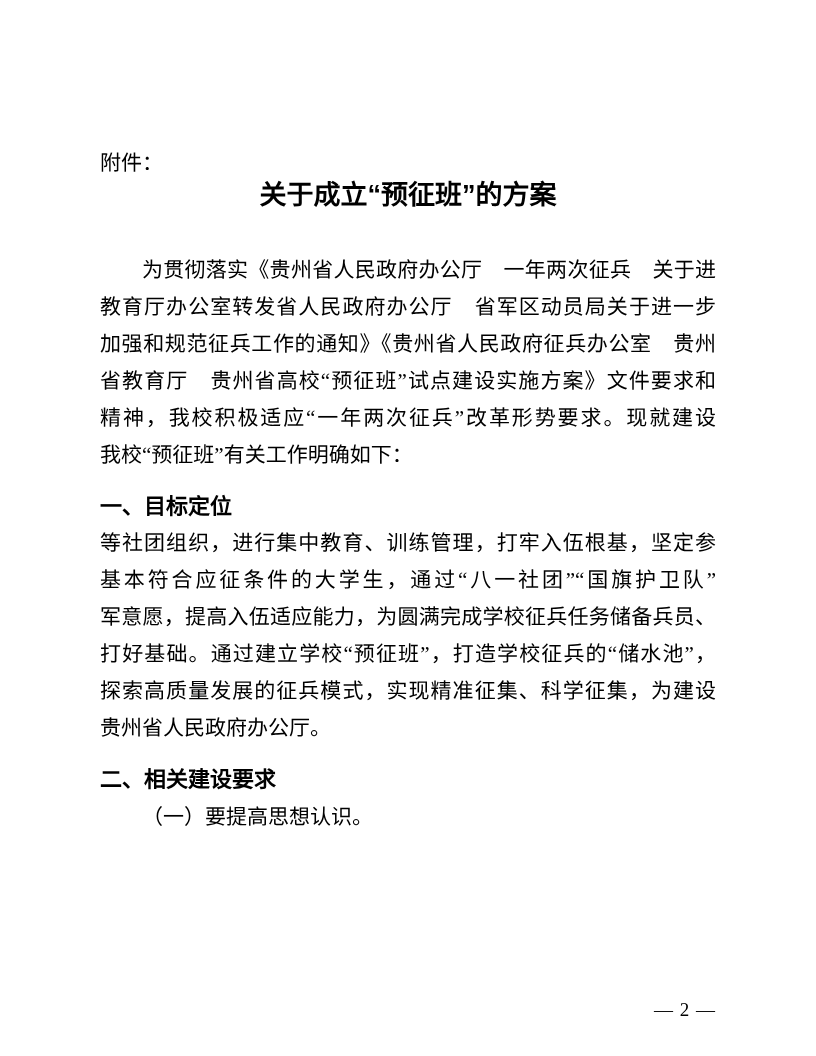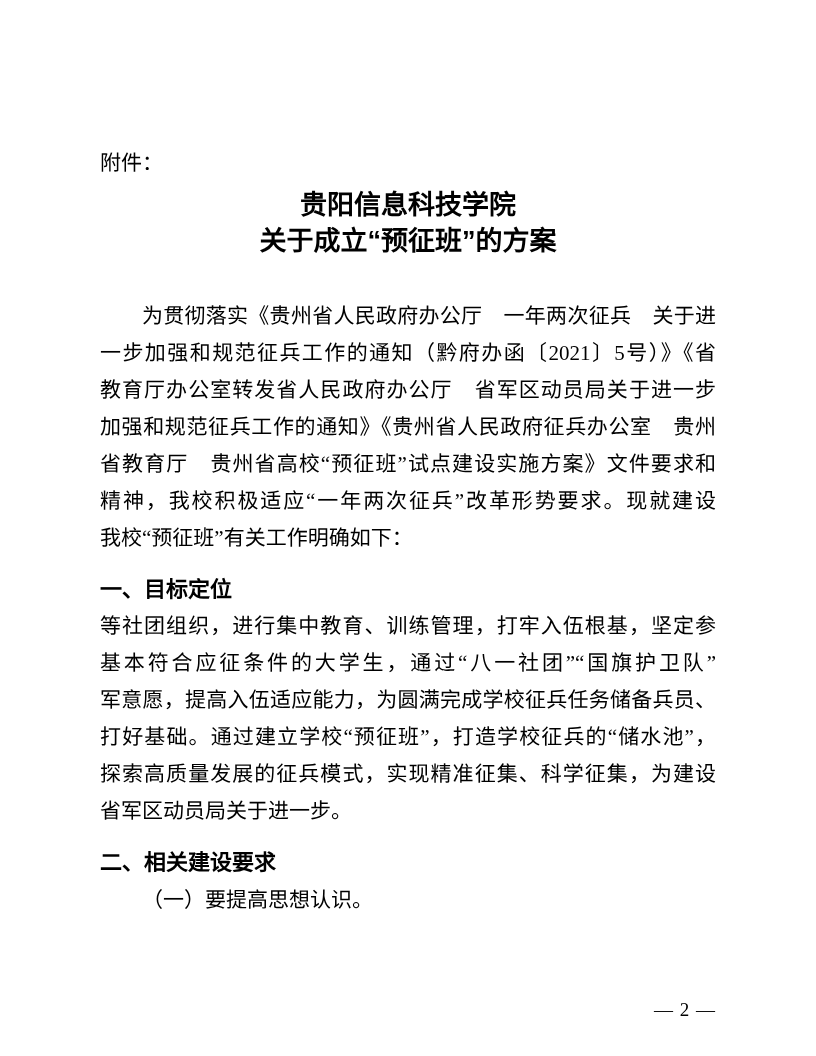--- a/index.html
+++ b/index.html
@@ -82,45 +82,43 @@
   }
 </style>
 </head>
 <body>
 
 <div class="page">
   <div class="content">
 
     <div class="attachment-label">附件：</div>
 
-    <div class="doc-title line1">贵阳信息科技学院</div>
 
     <div class="doc-title line2">关于成立“预征班”的方案</div>
 
     <div class="body-block">
 
       <div>
         <div class="body-line first-line">为贯彻落实《贵州省人民政府办公厅　一年两次征兵　关于进</div>
-        <div class="body-line">一步加强和规范征兵工作的通知（黔府办函〔2021〕5号）》《省</div>
         <div class="body-line">教育厅办公室转发省人民政府办公厅　省军区动员局关于进一步</div>
         <div class="body-line">加强和规范征兵工作的通知》《贵州省人民政府征兵办公室　贵州</div>
         <div class="body-line">省教育厅　贵州省高校“预征班”试点建设实施方案》文件要求和</div>
         <div class="body-line">精神，我校积极适应“一年两次征兵”改革形势要求。现就建设</div>
         <div class="body-line para-end">我校“预征班”有关工作明确如下：</div>
       </div>
 
       <div class="section-heading">一、目标定位</div>
 
       <div>
         <div class="body-line">等社团组织，进行集中教育、训练管理，打牢入伍根基，坚定参</div>
         <div class="body-line">基本符合应征条件的大学生，通过“八一社团”“国旗护卫队”</div>
         <div class="body-line">军意愿，提高入伍适应能力，为圆满完成学校征兵任务储备兵员、</div>
         <div class="body-line">打好基础。通过建立学校“预征班”，打造学校征兵的“储水池”，</div>
         <div class="body-line">探索高质量发展的征兵模式，实现精准征集、科学征集，为建设</div>
-        <div class="body-line para-end">省军区动员局关于进一步。</div>
+        <div class="body-line para-end">贵州省人民政府办公厅。</div>
       </div>
 
       <div class="section-heading">二、相关建设要求</div>
 
       <div class="subsection-heading">（一）要提高思想认识。</div>
 
     </div>
   </div>
 
   <div class="page-footer">— 2 —</div>

